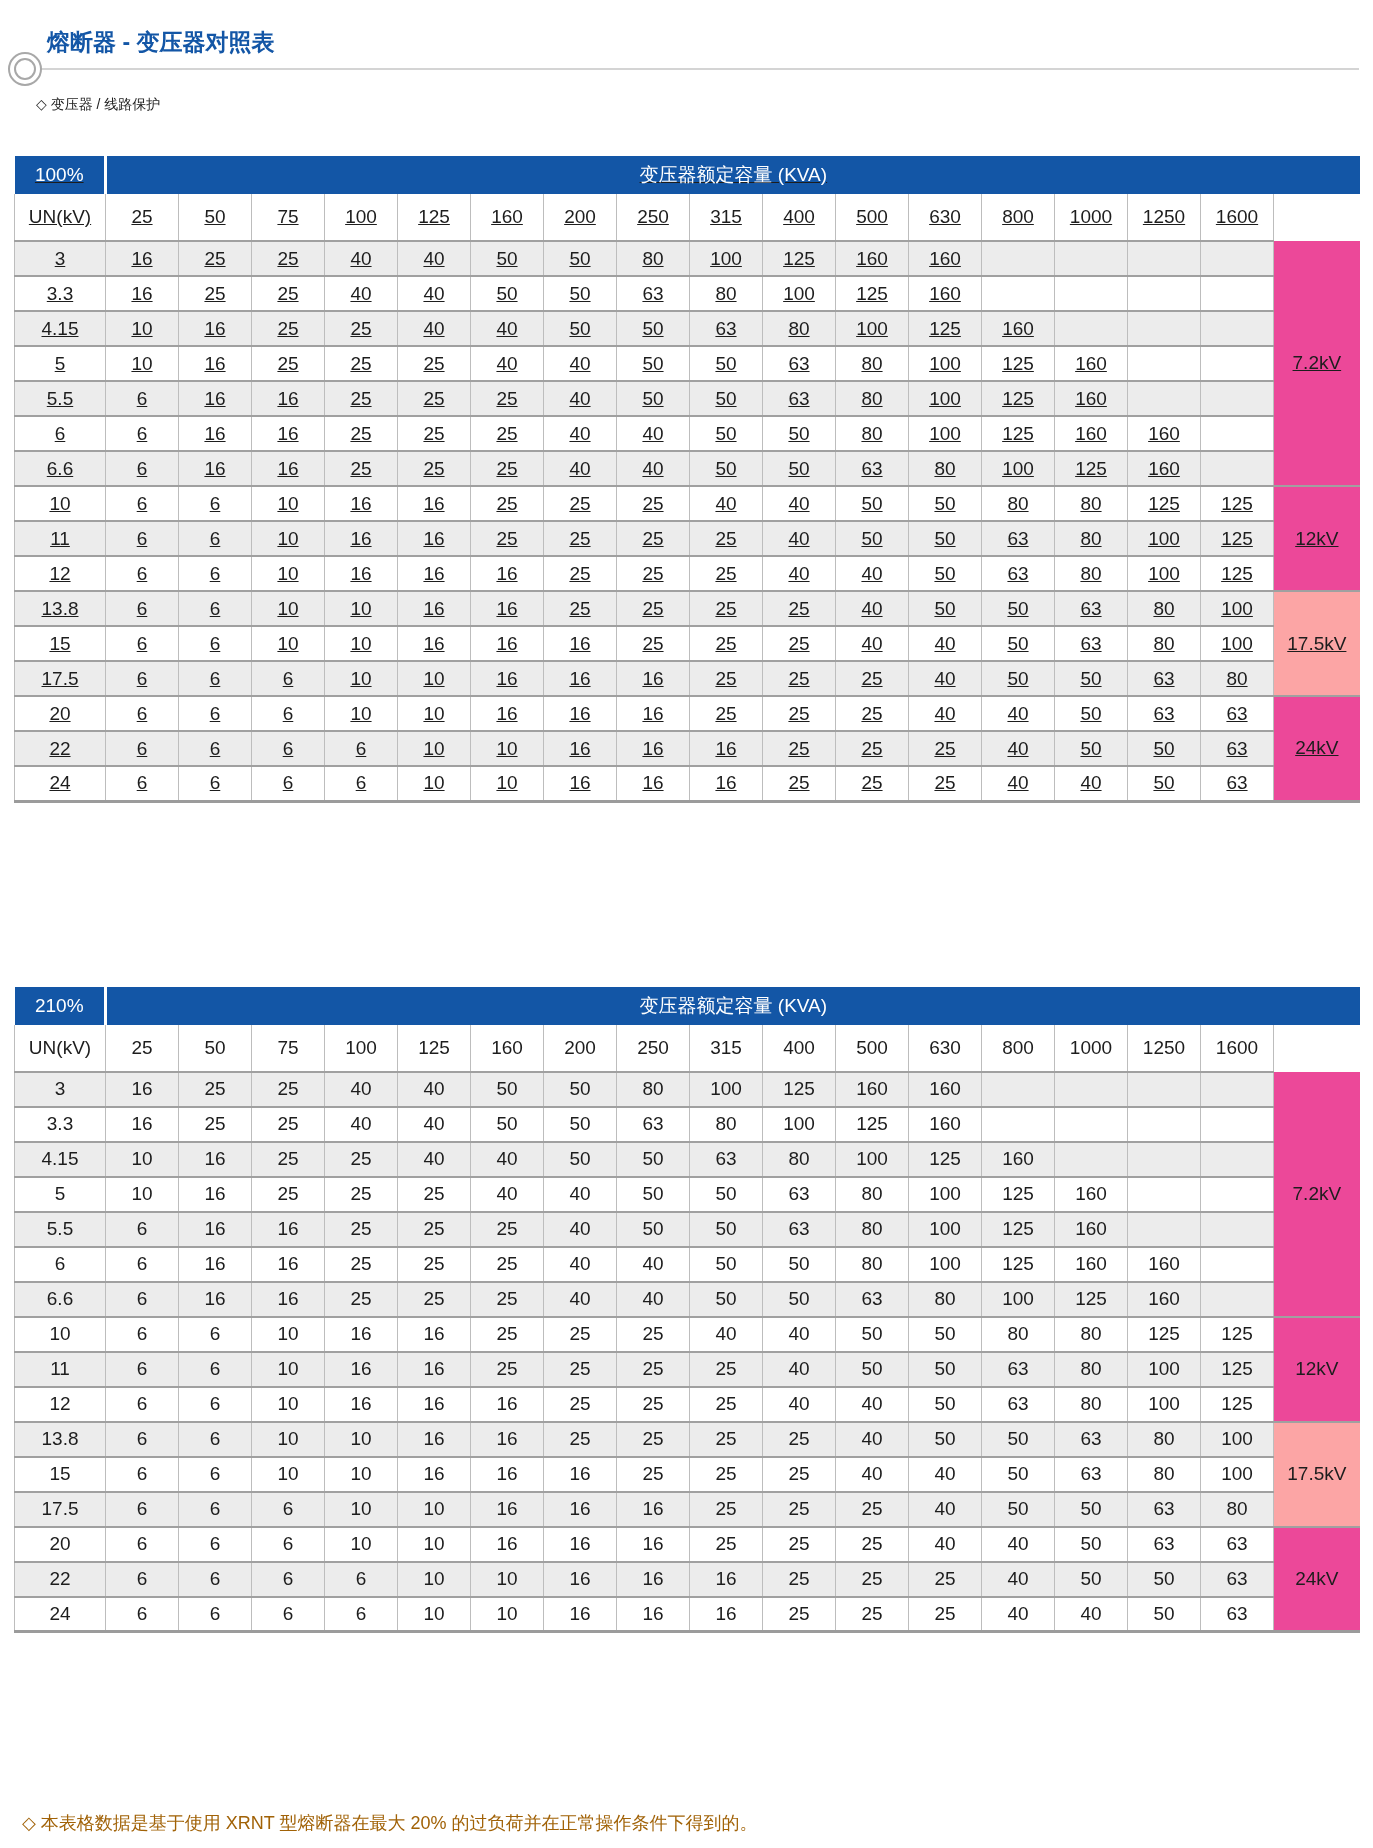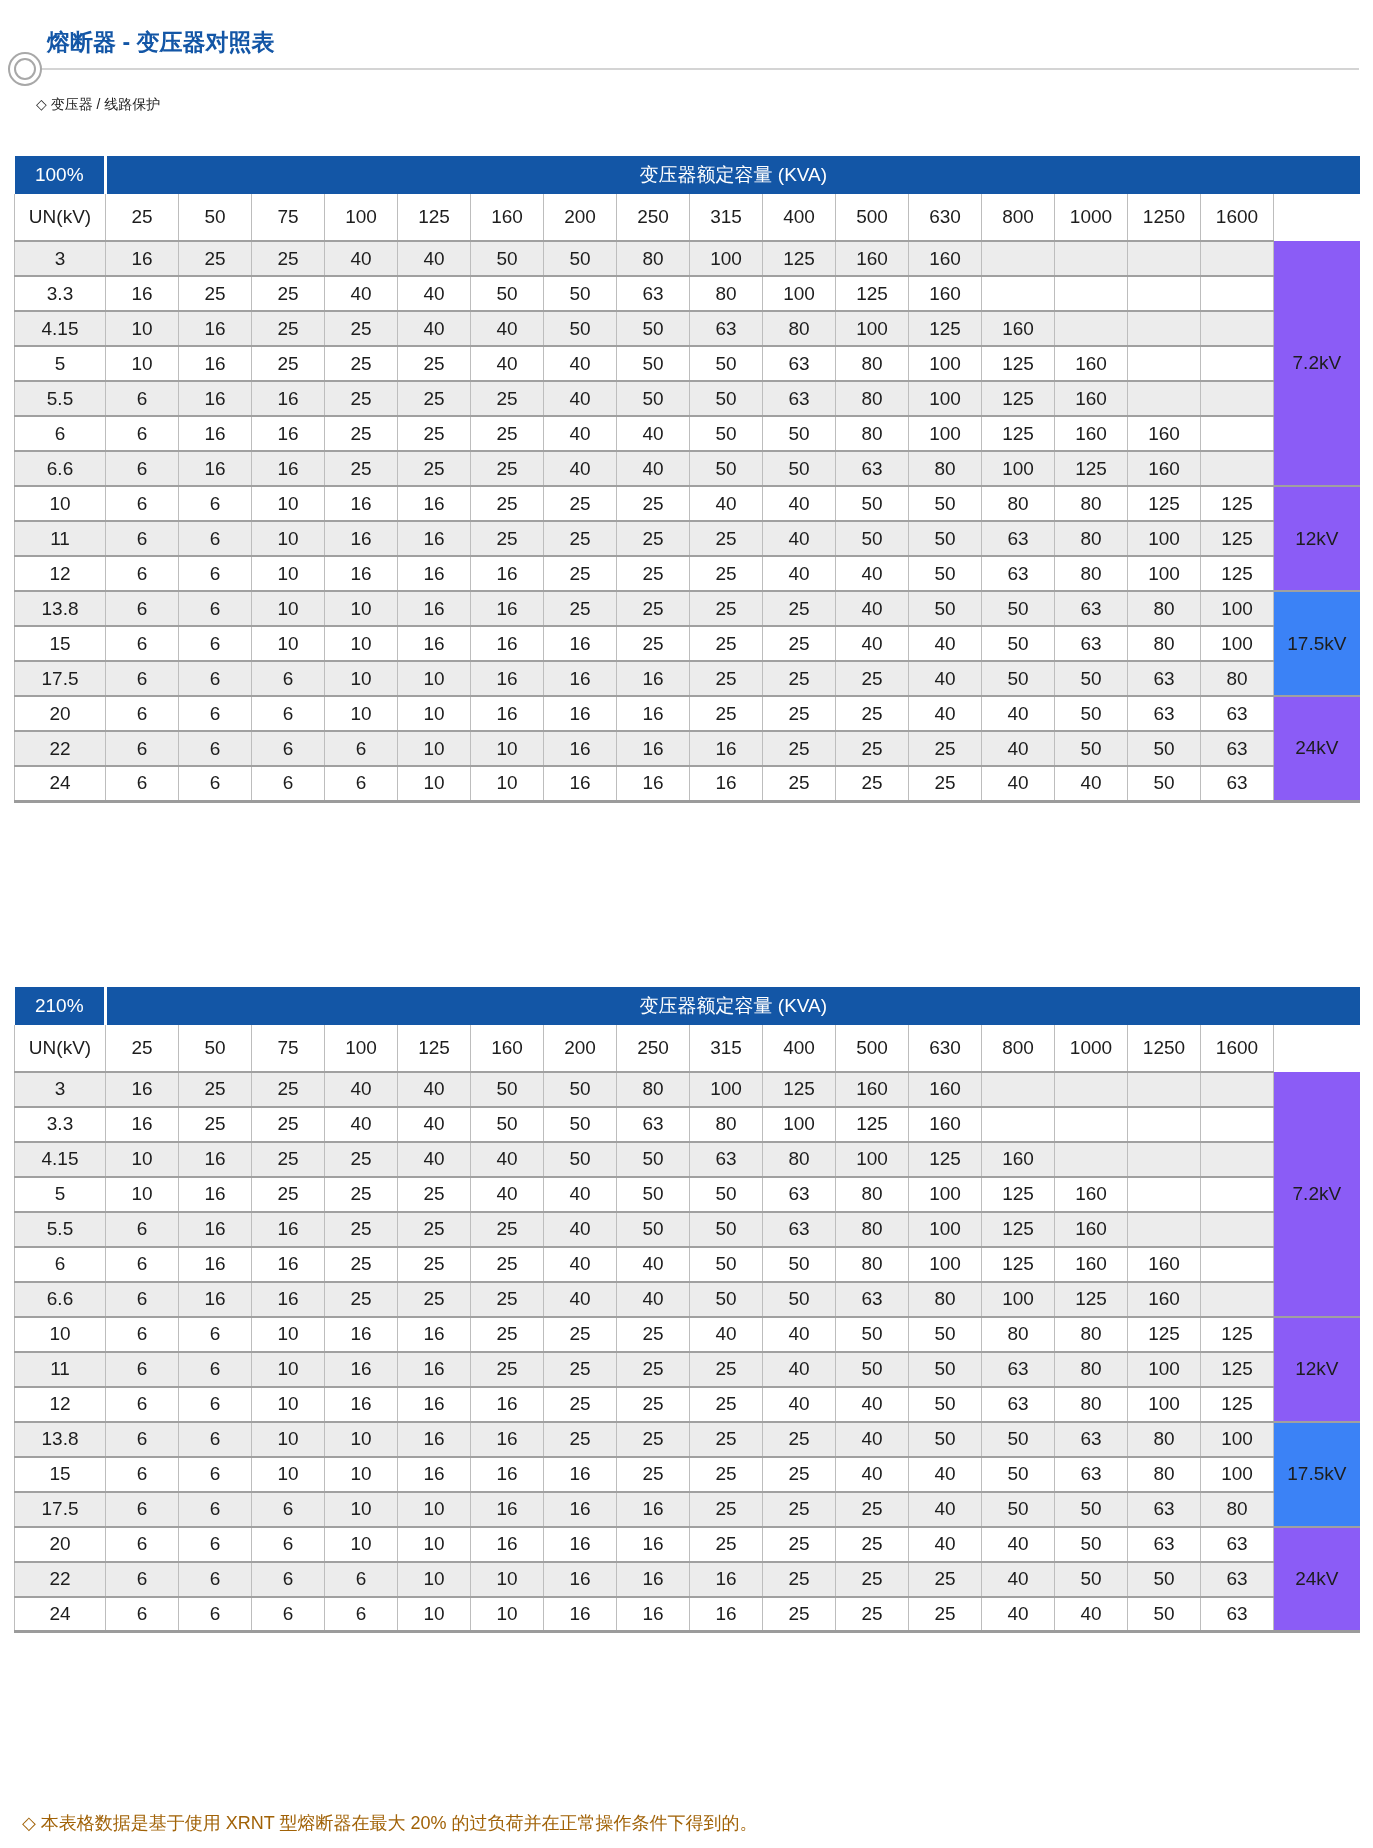--- a/index.html
+++ b/index.html
@@ -28,21 +28,21 @@
   .ring-inner { width:22px; height:22px; border:2px solid #a8a8a8; border-radius:50%; }
 
   .subtitle { margin:26px 0 0 22px; font-size:14px; color:#1d1d1d; }
 
   
   .fuse-table {
     border-collapse:collapse; table-layout:fixed;
     width:1345px;
     border-bottom:3px solid #9b9b9b;
   }
-  .t100 { margin-top:42px; }
+  .t100 { margin-top:42px;text-decoration:underline; }
   .t120 { margin-top:184px; }
   .fuse-table th, .fuse-table td {
     padding:0; font-weight:400; text-align:center; vertical-align:middle;
     font-size:19px; color:#1d1d1d;
     overflow:hidden; white-space:nowrap;
   }
   tr.band th { background:#1356a6; color:#ffffff; border:none; height:38px; }
   tr.band th.load { border-right:3px solid #ffffff; }
   tr.cols th {
     height:47px; background:#ffffff;
@@ -50,24 +50,24 @@
   }
   tr.cols th.vspacer { border:none; background:#ffffff; }
   tbody th.un, tbody td.v {
     height:35px; background:#ffffff;
     border:1px solid #bdbdbd;
     border-top:2px solid #a0a0a0; border-bottom:2px solid #a0a0a0;
   }
   tbody tr.alt th.un, tbody tr.alt td.v { background:#ececec; }
   td.vgroup {
     border:none; border-left:1px solid #bdbdbd; border-top:2px solid #a0a0a0;
-    background:#8b5cf6; font-size:19px;
+    background:#ec4899; font-size:19px;
   }
   td.vgroup.first { border-top:none; }
-  td.vgroup.shaded { background:#3b82f6;text-align:center; }
+  td.vgroup.shaded { background:#fca5a5;text-align:center; }
 
   .footnote { margin:178px 0 0 8px; font-size:18px; color:#a16207; }
 </style>
 </head>
 <body>
 
 <div class="page">
 
   <h1 class="title">熔断器 - 变压器对照表</h1>
 

